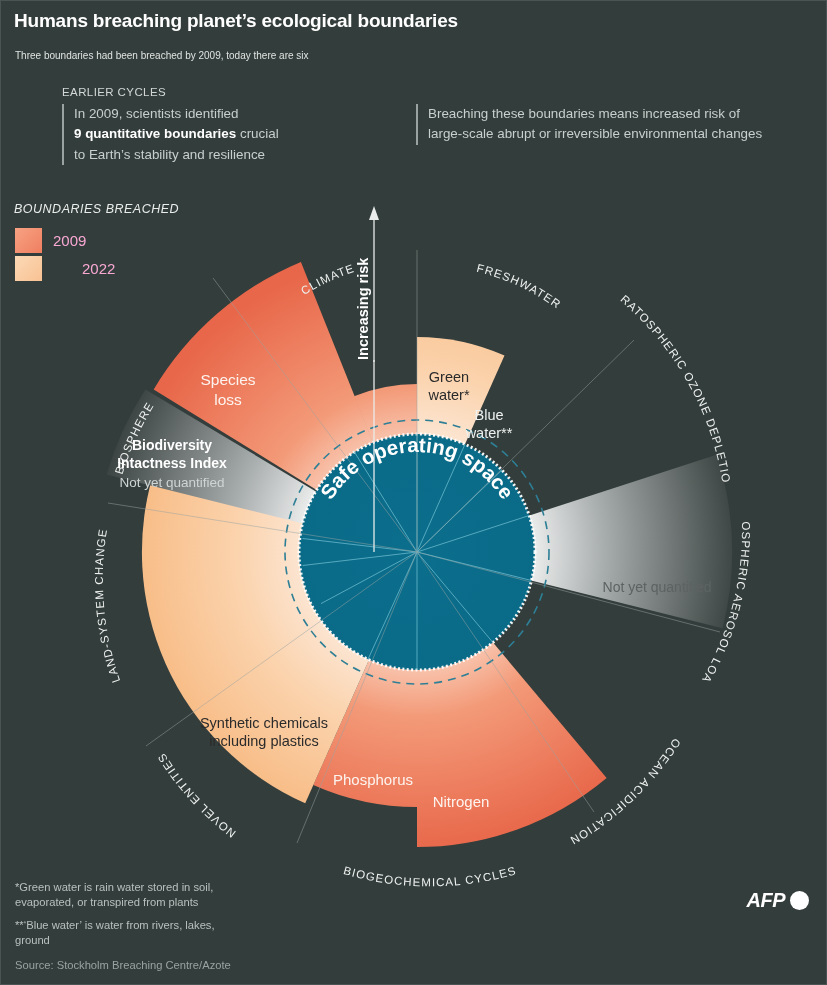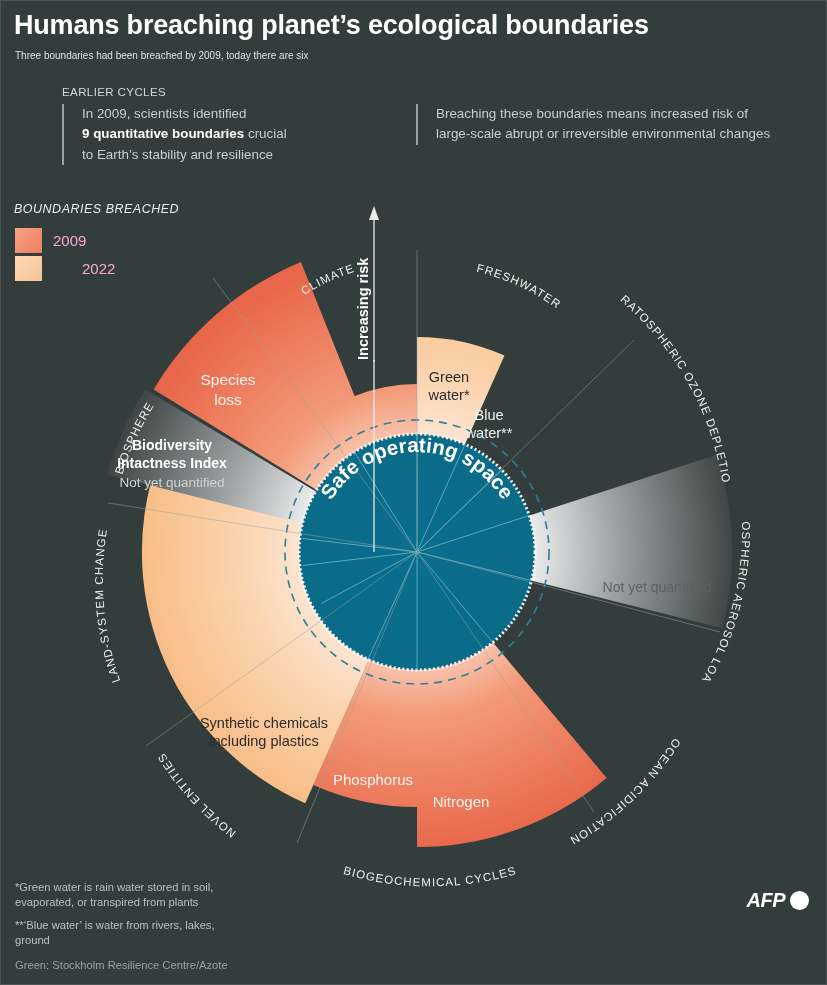--- a/index.html
+++ b/index.html
@@ -9,34 +9,34 @@
     font-family:"Liberation Sans", sans-serif;
     color:#e9eceb;
     overflow:hidden;
     position:relative;
   }
   #frame{position:absolute;inset:0;border:1px solid #4a5453;box-sizing:border-box;}
 
   
   #headline{
     position:absolute;left:14px;top:10px;
-    font-size:27px;font-weight:bold;letter-spacing:-.2px;color:#ffffff;
+    font-size:19px;font-weight:bold;letter-spacing:-.2px;color:#ffffff;
   }
   #subhead{
     position:absolute;left:15px;top:50px;
     font-size:10px;color:#dfe3e2;
   }
   #earlier-label{
     position:absolute;left:62px;top:86px;
     font-size:11.5px;letter-spacing:.4px;color:#d3d8d7;
   }
   .notebox{
     position:absolute;top:104px;
     border-left:2px solid #9aa3a2;
-    padding-left:18px;
+    padding-left:10px;
     font-size:13.4px;line-height:1.52;color:#c8cfce;
   }
   #note-left{left:62px;width:300px;}
   #note-right{left:416px;width:340px;}
   #note-left b{color:#ffffff;font-weight:bold;}
 
   
   #legend-title{
     position:absolute;left:14px;top:202px;
     font-size:12.5px;letter-spacing:.5px;color:#e9eceb;font-style:italic;
@@ -234,18 +234,18 @@
     <text x="461" y="627" font-size="15" fill="#fdf4ef" text-anchor="middle" id="wl-nitro">Nitrogen</text>
 
     <text x="264" y="548" font-size="14.5" fill="#2b2b2b" text-anchor="middle" id="wl-syn1">Synthetic chemicals</text>
     <text x="264" y="566" font-size="14.5" fill="#2b2b2b" text-anchor="middle" id="wl-syn2">including plastics</text>
   </g>
 </svg>
 </div>
 
 <div class="footnote" id="foot-0">*Green water is rain water stored in soil, evaporated, or transpired from plants</div>
 <div class="footnote" id="foot-1">**‘Blue water’ is water from rivers, lakes, ground</div>
-<div id="source">Green: Stockholm Resilience Centre/Azote</div>
+<div id="source">Source: Stockholm Breaching Centre/Azote</div>
 
 <div id="afp">
   <span id="afp-text">AFP</span>
   <span id="afp-dot"></span>
 </div>
 
 </body></html>

